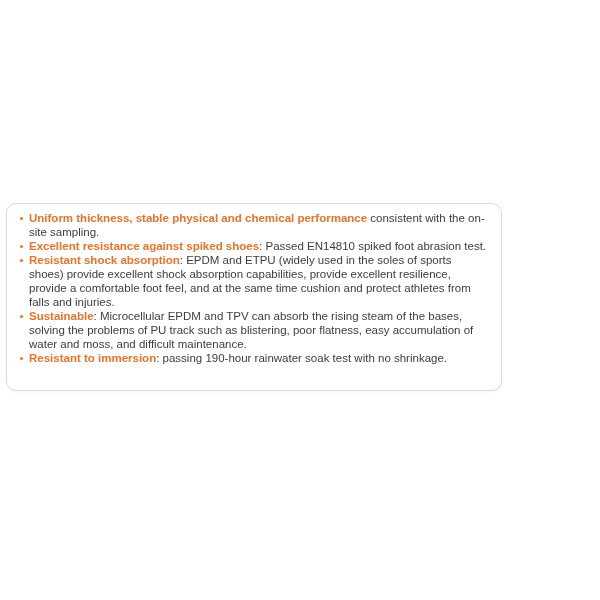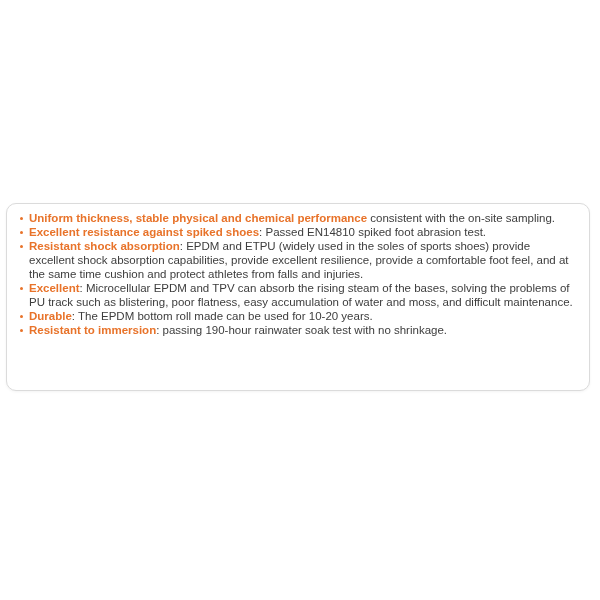--- a/index.html
+++ b/index.html
@@ -11,21 +11,21 @@
     width: 600px;
     height: 600px;
     position: relative;
     font-family: "Liberation Sans", sans-serif;
     overflow: hidden;
   }
   .feature-card {
     position: absolute;
     left: 6px;
     top: 203px;
-    width: 584px;
+    width: 496px;
     height: 188px;
     background: #ffffff;
     border: 1px solid #dbdbdb;
     border-radius: 10px;
     box-shadow: 0 1px 3px rgba(0,0,0,0.05);
     box-sizing: border-box;
   }
   ul.feature-list {
     margin: 0;
     padding: 7px 12px 0 10px;
@@ -72,27 +72,23 @@
     <span class="lead">Excellent resistance against spiked shoes</span><span class="rest">: Passed EN14810 spiked foot abrasion test.</span>
   </li>
 
   <li>
     <span class="bullet"></span>
     <span class="lead">Resistant shock absorption</span><span class="rest">: EPDM and ETPU (widely used in the soles of sports shoes) provide excellent shock absorption capabilities, provide excellent resilience, provide a comfortable foot feel, and at the same time cushion and protect athletes from falls and injuries.</span>
   </li>
 
   <li>
     <span class="bullet"></span>
-    <span class="lead">Excellent</span><span class="rest">: Microcellular EPDM and TPV can absorb the rising steam of the bases, solving the problems of PU track such as blistering, poor flatness, easy accumulation of water and moss, and difficult maintenance.</span>
+    <span class="lead">Sustainable</span><span class="rest">: Microcellular EPDM and TPV can absorb the rising steam of the bases, solving the problems of PU track such as blistering, poor flatness, easy accumulation of water and moss, and difficult maintenance.</span>
   </li>
 
-  <li>
-    <span class="bullet"></span>
-    <span class="lead">Durable</span><span class="rest">: The EPDM bottom roll made can be used for 10-20 years.</span>
-  </li>
 
 
 
 
 
   <li>
     <span class="bullet"></span>
     <span class="lead">Resistant to immersion</span><span class="rest">: passing 190-hour rainwater soak test with no shrinkage.</span>
   </li>
 </ul>

